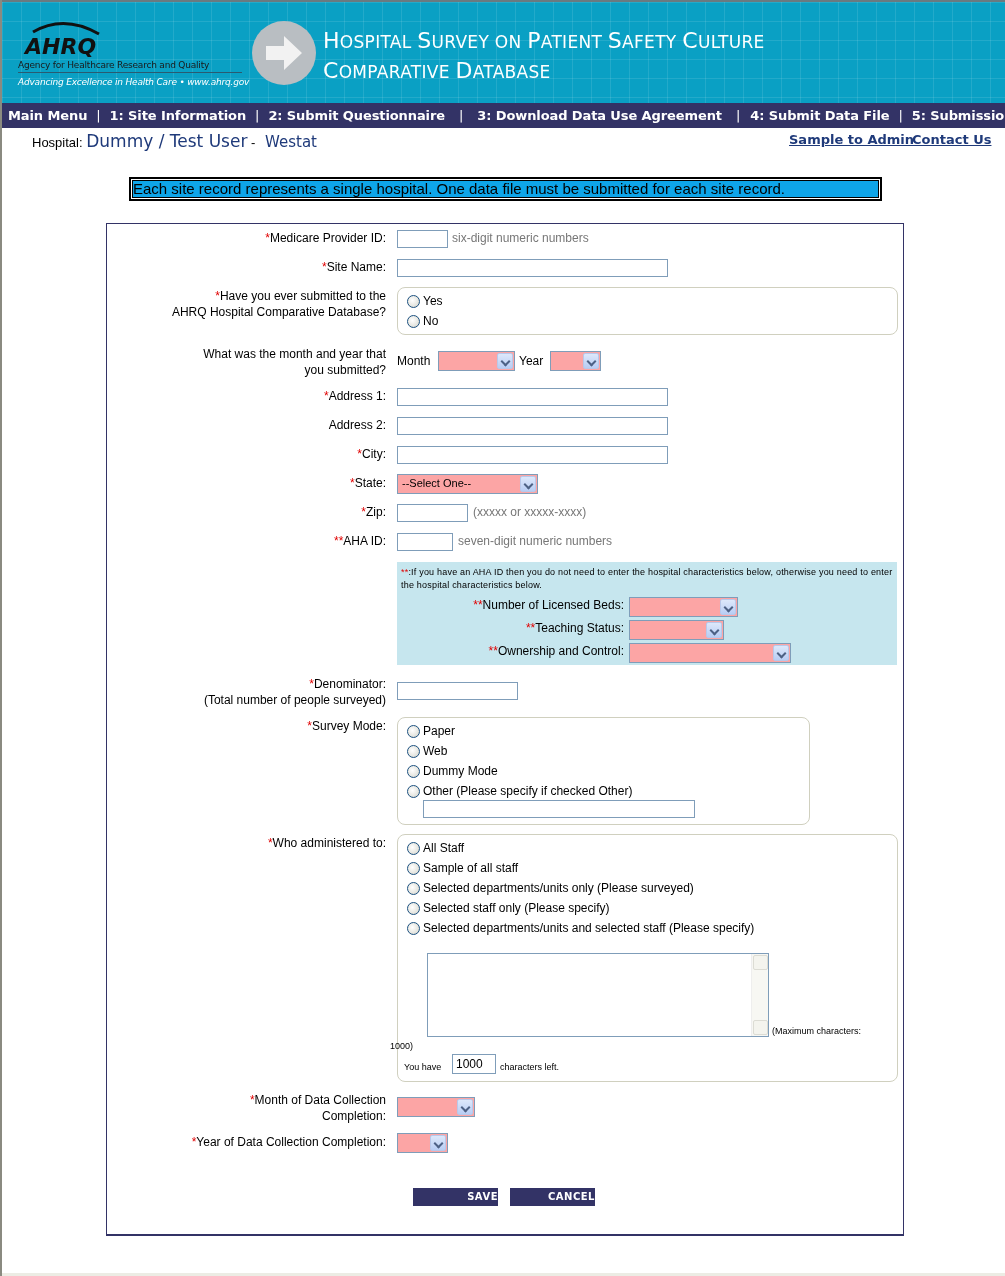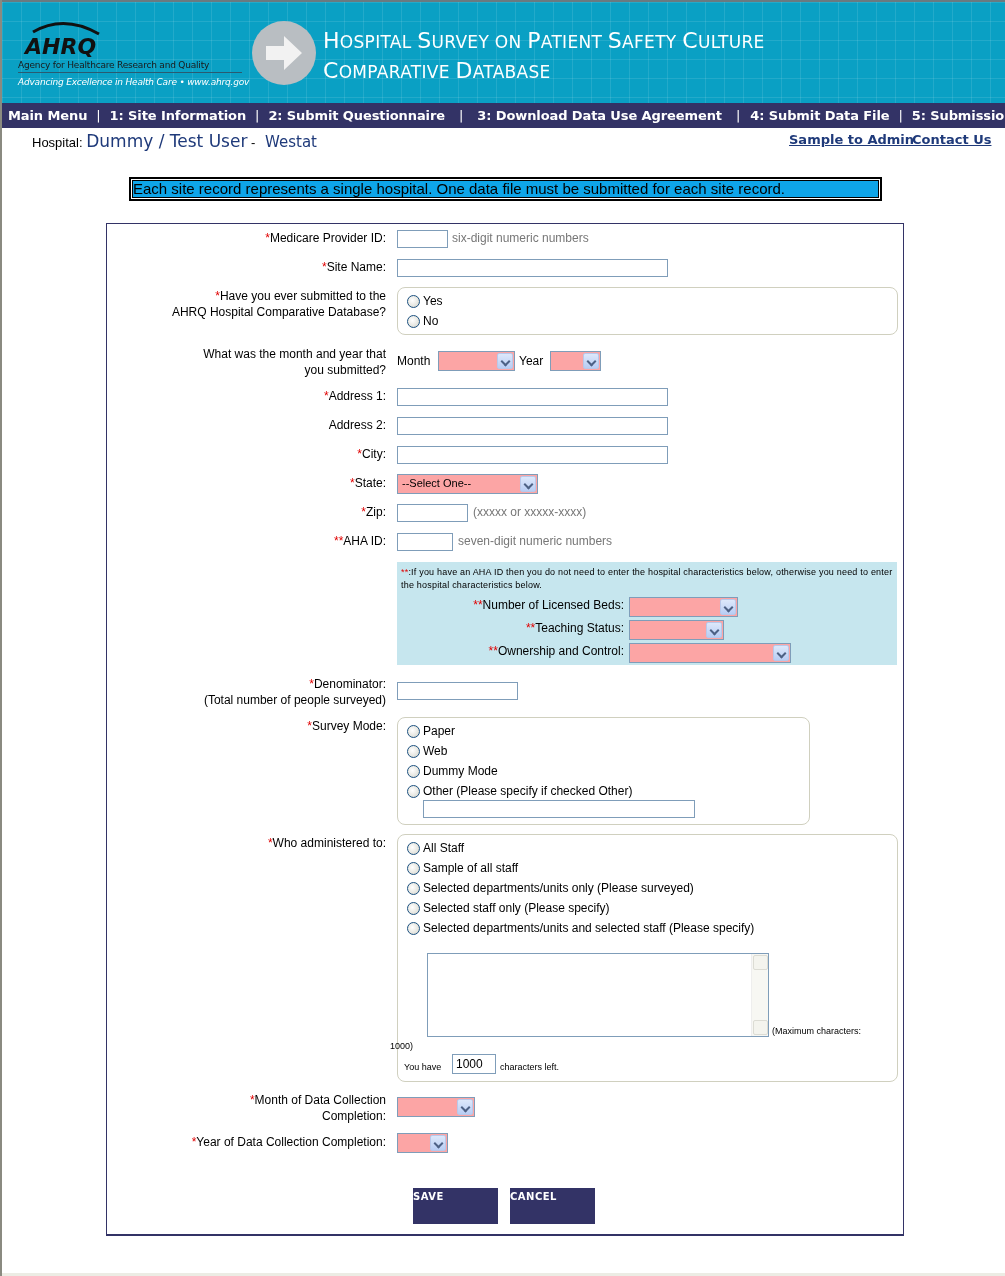--- a/index.html
+++ b/index.html
@@ -122,22 +122,22 @@
     position: absolute; left: 320px; top: 729px; width: 342px; height: 84px;
     border: 1px solid #7f9db9; background: #fff;
   }
   .textarea .sb { position: absolute; right: 0; top: 0; width: 17px; height: 100%; background: #f7f7f3; border-left: 1px solid #eee; }
   .textarea .sb .up, .textarea .sb .dn {
     position: absolute; left: 1px; width: 15px; height: 15px; background: #f4f4ee; border: 1px solid #dcdcd4; border-radius: 2px;
   }
   .textarea .sb .up { top: 1px; } .textarea .sb .dn { bottom: 1px; }
   .small { font-size: 9px; position: absolute; white-space: nowrap; text-align: right; }
   .btn {
-    position: absolute; top: 964px; height: 36px; width: 85px; background: #333366; color: #fff;
-    font-weight: bold; font-size: 10px; text-align: left; line-height: 18px; letter-spacing: 0.5px;
+    position: absolute; top: 964px; height: 18px; width: 85px; background: #333366; color: #fff;
+    font-weight: bold; font-size: 10px; text-align: right; line-height: 18px; letter-spacing: 0.5px;
     font-family: "DejaVu Sans", sans-serif; cursor: pointer;
   }
   .bottom-rule { position: absolute; left: 0; top: 1273px; width: 1005px; height: 3px; background: #ecece4; }
 </style>
 </head>
 <body>
 
 <div class="banner">
   <svg class="logo-ahrq" viewBox="0 0 100 40">
     <path d="M14 14 Q45 -4 80 16" stroke="#111" stroke-width="3" fill="none"></path>

